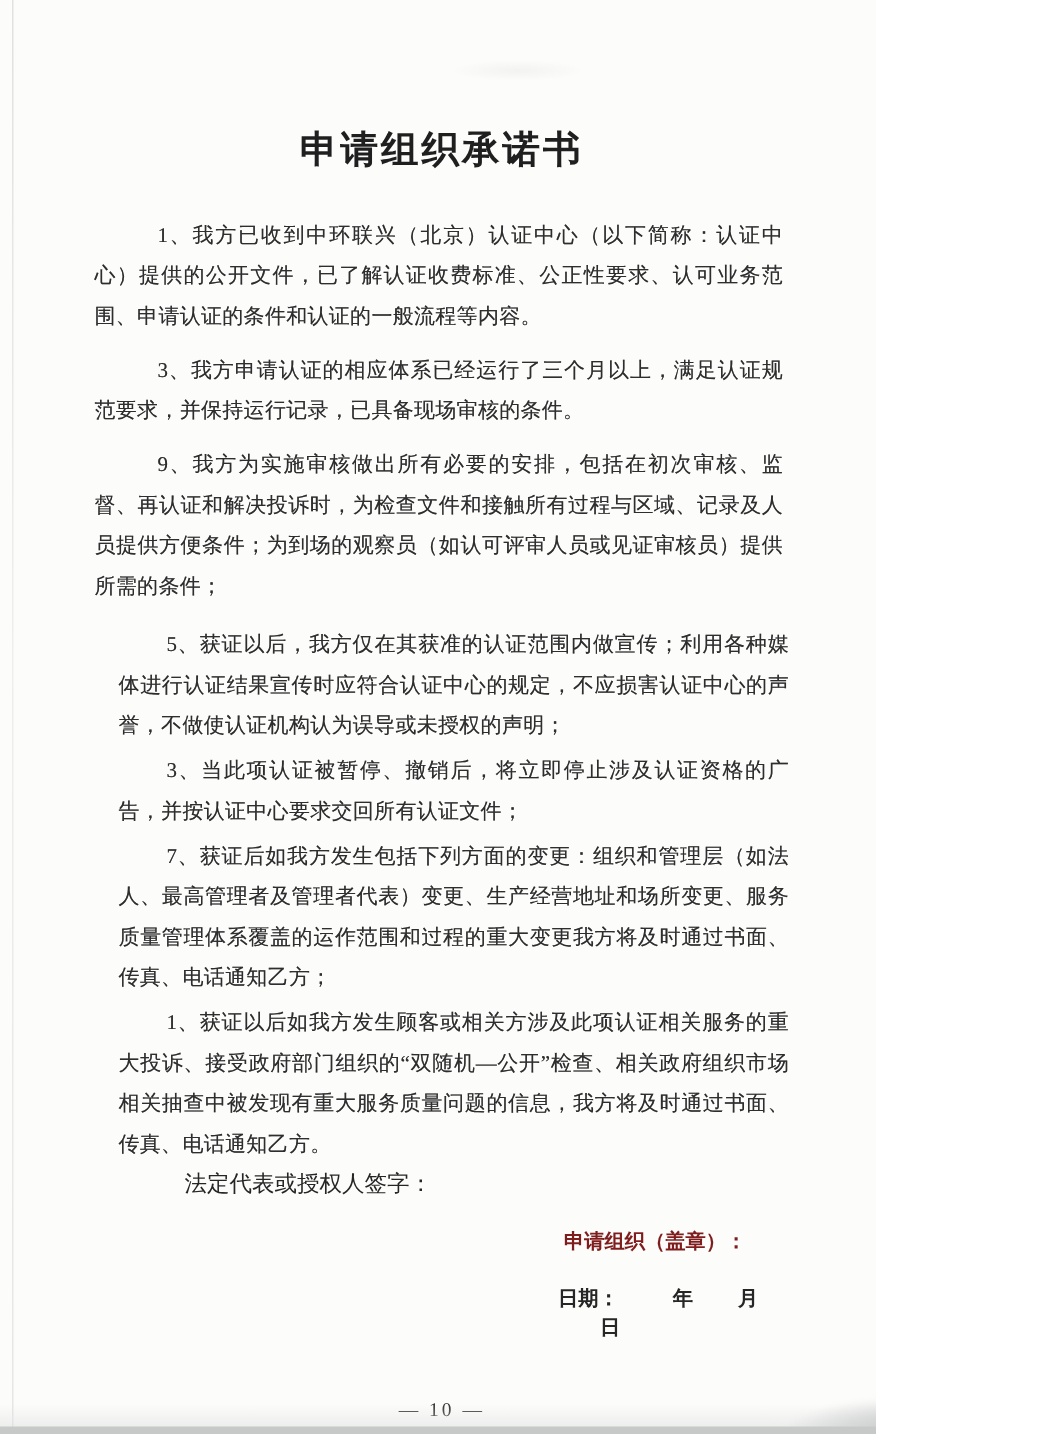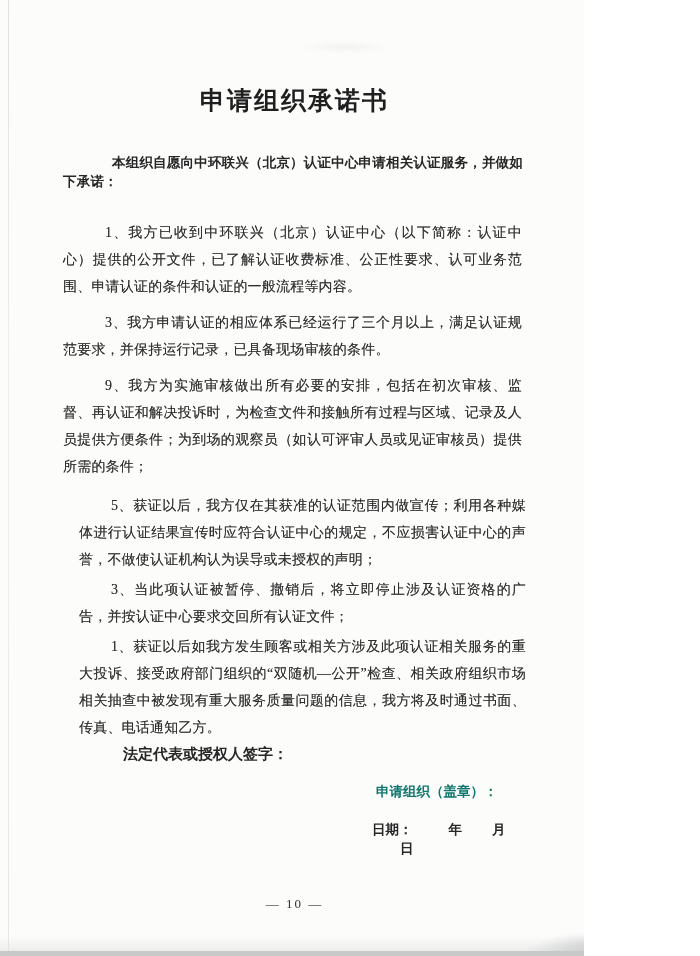--- a/index.html
+++ b/index.html
@@ -61,31 +61,31 @@
     text-indent: 32px;
     margin: 0 0 3px 16px;
   }
   p.clause-b.firstb {
     margin-top: 12px;
   }
   .sig-legal {
     margin: 1px 0 17px 0;
     font-size: 15px;
     line-height: 21px;
-    font-weight: bold;
+    font-weight: normal;
     text-indent: 60px;
     color: #262626;
   }
   .sig-org {
     margin: 14px 0 0 0;
     font-size: 13.5px;
     line-height: 19px;
     font-weight: bold;
     padding-left: 313px;
-    color: #0f766e;
+    color: #7f1d1d;
   }
   .sig-date {
     margin: 19px 0 0 0;
     font-size: 13.5px;
     line-height: 19px;
     font-weight: bold;
     padding-left: 309px;
     color: #262626;
   }
   .sig-date .gap-year  { display: inline-block; margin-left: 36px; }
@@ -142,27 +142,27 @@
 </style>
 </head>
 <body>
 
 <div class="page">
 
   <div class="content">
 
     <div class="title">申请组织承诺书</div>
 
-    <p class="intro">本组织自愿向中环联兴（北京）认证中心申请相关认证服务，并做如下承诺：</p>
 
     <p class="clause clause-a first">1、我方已收到中环联兴（北京）认证中心（以下简称：认证中心）提供的公开文件，已了解认证收费标准、公正性要求、认可业务范围、申请认证的条件和认证的一般流程等内容。</p>
     <p class="clause clause-a">3、我方申请认证的相应体系已经运行了三个月以上，满足认证规范要求，并保持运行记录，已具备现场审核的条件。</p>
     <p class="clause clause-a">9、我方为实施审核做出所有必要的安排，包括在初次审核、监督、再认证和解决投诉时，为检查文件和接触所有过程与区域、记录及人员提供方便条件；为到场的观察员（如认可评审人员或见证审核员）提供所需的条件；</p>
     <p class="clause clause-b firstb">5、获证以后，我方仅在其获准的认证范围内做宣传；利用各种媒体进行认证结果宣传时应符合认证中心的规定，不应损害认证中心的声誉，不做使认证机构认为误导或未授权的声明；</p>
     <p class="clause clause-b">3、当此项认证被暂停、撤销后，将立即停止涉及认证资格的广告，并按认证中心要求交回所有认证文件；</p>
+    <p class="clause clause-b">7、获证后如我方发生包括下列方面的变更：组织和管理层（如法人、最高管理者及管理者代表）变更、生产经营地址和场所变更、服务质量管理体系覆盖的运作范围和过程的重大变更我方将及时通过书面、传真、电话通知乙方；</p>
     <p class="clause clause-b">1、获证以后如我方发生顾客或相关方涉及此项认证相关服务的重大投诉、接受政府部门组织的“双随机—公开”检查、相关政府组织市场相关抽查中被发现有重大服务质量问题的信息，我方将及时通过书面、传真、电话通知乙方。</p>
 
     <div class="sig-legal">法定代表或授权人签字：</div>
 
     <div class="sig-org">申请组织（盖章）：</div>
 
     <div class="sig-date">
       <span>日期：</span><span class="gap-year">年</span><span class="gap-month">月</span><span class="gap-day">日</span>
     </div>
 

